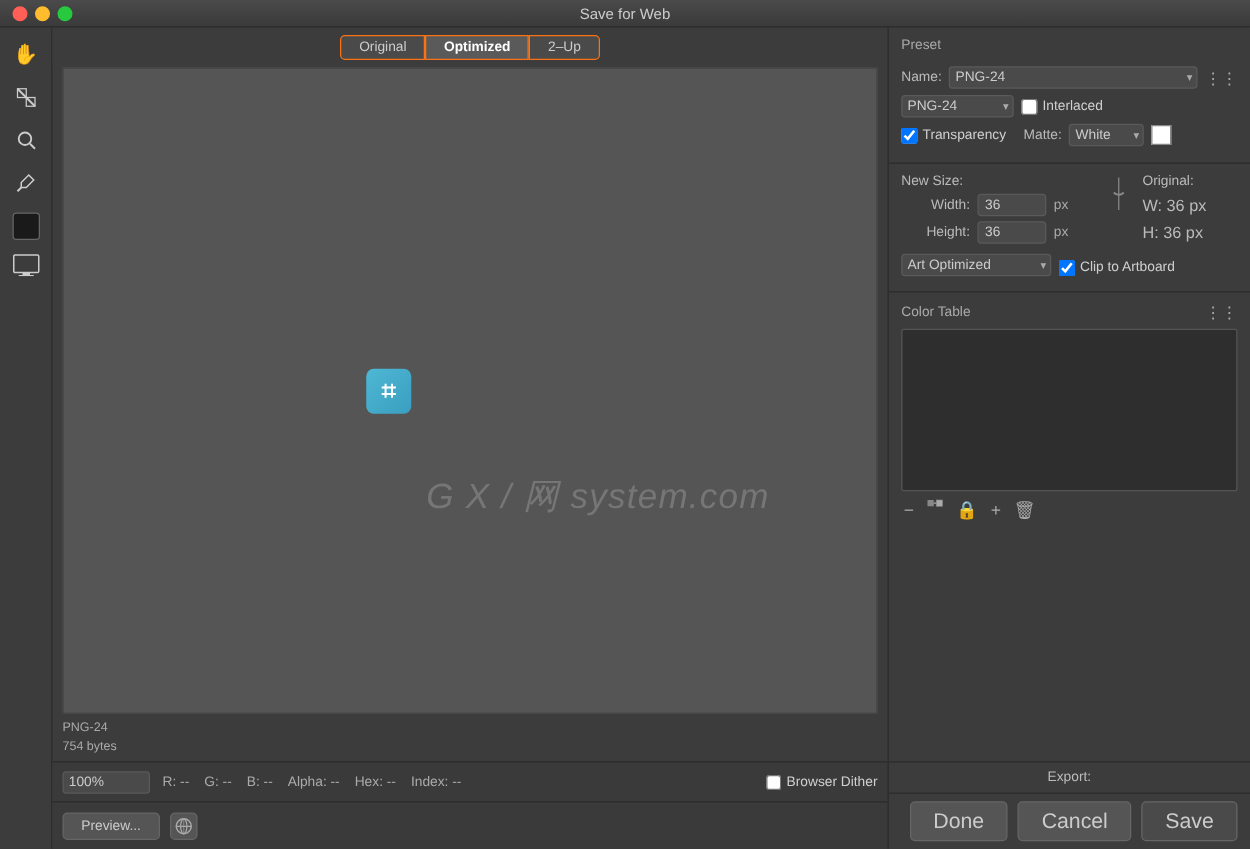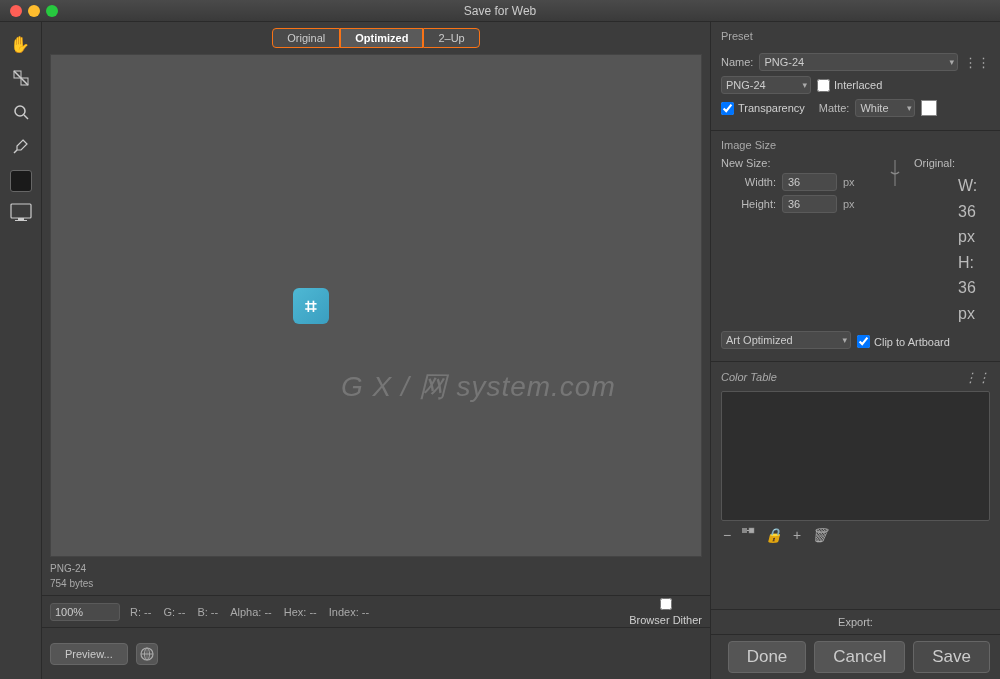--- a/index.html
+++ b/index.html
@@ -208,34 +208,33 @@
       align-items: center;
     }
     .pixel-info {
       color: #aaa;
       font-size: 11px;
       display: flex;
       gap: 12px;
     }
     .browser-dither-wrap {
       display: flex;
-      align-items: center;
+      align-items: flex-end;
       gap: 4px;
       margin-left: auto;
-      flex-direction: column;
     }
     .checkbox-small {
       width: 12px;
       height: 12px;
       cursor: pointer;
     }
 
     
     .bottom-buttons {
-      height: 52px;
+      height: 38px;
       background: #3a3a3a;
       border-top: 1px solid #2a2a2a;
       display: flex;
       align-items: center;
       padding: 0 8px;
       gap: 8px;
     }
     .btn-preview {
       padding: 4px 14px;
       background: #555;
@@ -364,36 +363,34 @@
       gap: 6px;
       margin-bottom: 4px;
     }
     .size-label {
       color: #bbb;
       width: 55px;
       text-align: right;
     }
     .original-info {
       color: #bbb;
-      font-size: 16px;
+      font-size: 13px;
       line-height: 1.6;
-      margin-left: 44px;
     }
     .clip-wrap {
       display: flex;
       align-items: center;
       gap: 4px;
       margin-top: 4px;
     }
 
     
     .color-table-section {
       padding: 8px 10px;
       flex: 1;
-      font-style: italic;
     }
     .color-table-title {
       color: #aaa;
       margin-bottom: 6px;
       display: flex;
       justify-content: space-between;
       align-items: center;
     }
     .color-table-area {
       background: #2e2e2e;
@@ -610,23 +607,20 @@
             <option>White</option>
             <option>Black</option>
             <option>None</option>
           </select>
         </div>
         <div class="color-box"></div>
       </div>
     </div>
 
     <div class="image-size-section">
-      <div class="image-size-title">
-        <span>Image Size</span>
-      </div>
       <div class="row-spaced">
         <div style="flex:1;">
           <div class="label" style="margin-bottom:4px;">New Size:</div>
           <div class="size-row">
             <span class="size-label">Width:</span>
             <input type="text" class="input-field" value="36" style="">
             <span class="unit-label">px</span>
           </div>
           <div class="size-row">
             <span class="size-label">Height:</span>
@@ -642,21 +636,21 @@
             </svg>
           </div>
         </div>
         <div style="flex:0 0 80px;padding-left:4px;">
           <div class="label" style="margin-bottom:4px;">Original:</div>
           <div class="original-info">W: 36 px</div>
           <div class="original-info">H:  36 px</div>
         </div>
       </div>
       <div class="size-row" style="margin-top:4px;">
-        <div class="select-wrapper" style="width:130px;">
+        <div class="select-wrapper" style="width:120px;">
           <select class="select-field" style="width:130px;">
             <option>Art Optimized</option>
             <option>Bicubic</option>
             <option>Bilinear</option>
           </select>
         </div>
         <div class="clip-wrap">
           <input type="checkbox" checked="" style="">
           <label>Clip to Artboard</label>
         </div>

